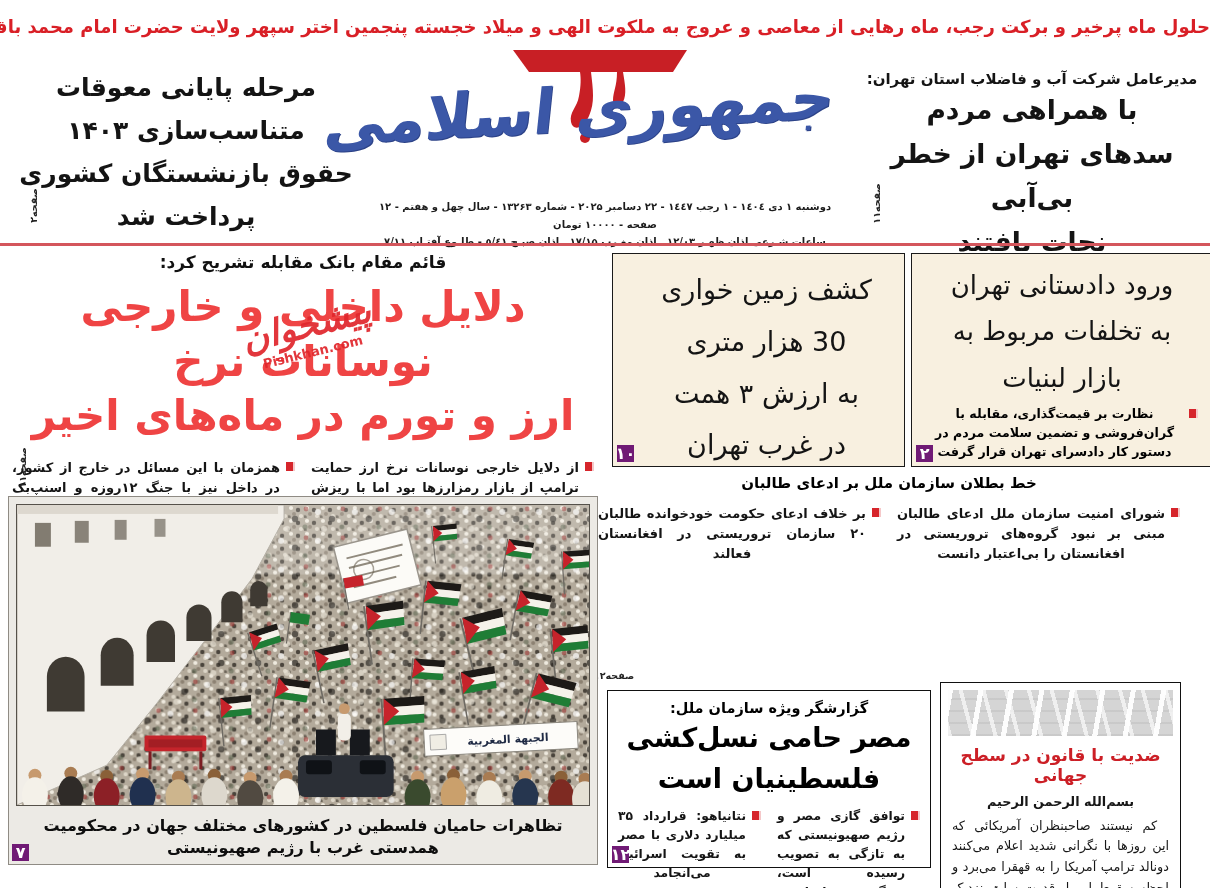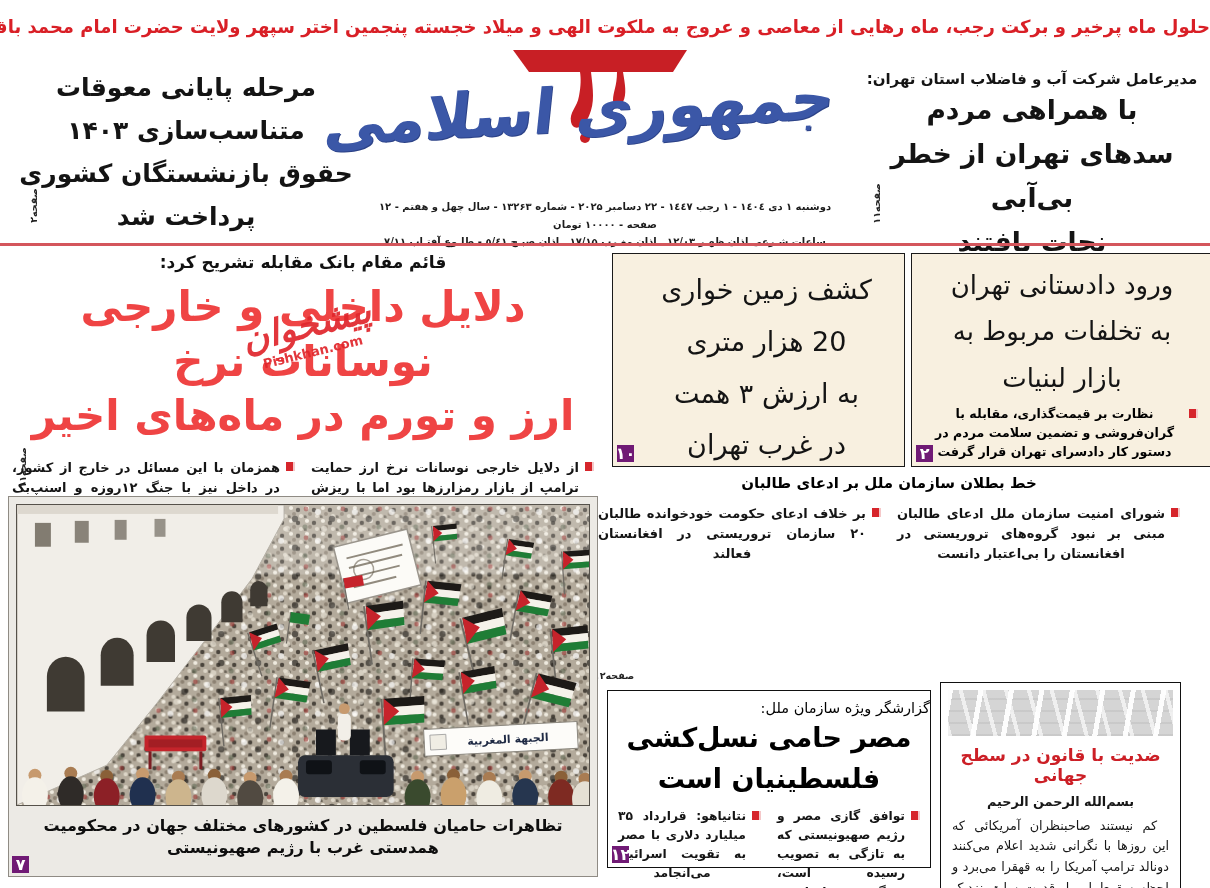--- a/index.html
+++ b/index.html
@@ -65,27 +65,27 @@
     margin-top:6px; letter-spacing:-1px; color:#0f0f0f; }
   .afgh .bullets { margin-top:12px; padding:0 14px; }
   .pageref { font-size:9.5px; font-weight:bold; color:#222; }
   .afgh .pageref { position:absolute; right:auto; left:10px; top:196px; }
 
   
   .photo-frame { position:absolute; left:8px; top:496px; width:590px; background:#eceae5;
     border:1px solid #8f8b84; padding:7px 7px 0; }
   .photo { position:relative; border:1px solid #55514a; height:302px; overflow:hidden; background:#b3aa9b; }
   .photo svg { display:block; width:100%; height:100%; }
-  .caption { font-size:16px; font-weight:bold; text-align:center; color:#0e0e0e; padding:9px 22px 16px; line-height:1.4; }
+  .caption { font-size:16px; font-weight:bold; text-align:center; color:#0e0e0e; padding:9px 22px 4px; line-height:1.4; }
   .photo-frame .badge { left:3px; bottom:3px; }
 
   
   .egypt-box { position:absolute; left:607px; top:690px; width:324px; height:178px;
     border:1.6px solid #111; background:#fff; }
-  .egypt-box .kicker { text-align:right; font-size:14.5px; font-weight:normal; margin-top:9px; }
+  .egypt-box .kicker { text-align:center; font-size:14.5px; font-weight:bold; margin-top:9px; }
   .egypt-box .big-title { text-align:center; font-size:27px; font-weight:bold; line-height:1.5; margin-top:2px; }
   .egypt-box .bullets { margin-top:8px; padding:0 10px; row-gap:4px; }
   .egypt-box .bullet { font-size:12.3px; }
 
   
   .note-col { position:absolute; left:940px; top:682px; width:241px; height:206px;
     border:1.6px solid #111; border-bottom:none; background:#fff; overflow:hidden; }
   .pattern-banner { height:46px; margin:7px 7px 0; background:#d5d5d5;
     background-image:
       repeating-linear-gradient(100deg, rgba(255,255,255,.95) 0 5px, rgba(255,255,255,0) 5px 30px),
@@ -164,21 +164,21 @@
           <span class="sq"></span>
           <span>تنخواه گرفتن دولت از بانک مرکزی، افزایش سیالیت پول، حذف نرخ ارز ترجیحی، اصلاح قیمت انرژی و کاهش عرضه ارز توسط صادرکنندگان را می‌توان از دیگر عوامل داخلی تلاطم در بازار ارز نام برد</span>
         </div>
     </div>
   </div>
   <div class="vpage" style="left:2px; top:462px;">صفحه۱۱</div>
 
   <div class="cream-box box-land">
     <div class="inner">
       <div class="line">کشف زمین خواری</div>
-      <div class="line">20 هزار متری</div>
+      <div class="line">30 هزار متری</div>
       <div class="line">به ارزش ۳ همت</div>
       <div class="line">در غرب تهران</div>
     </div>
     <div class="badge">۱۰</div>
   </div>
 
   <div class="cream-box box-pros">
     <div class="inner">
       <div class="line">ورود دادستانی تهران</div>
       <div class="line">به تخلفات مربوط به</div>

